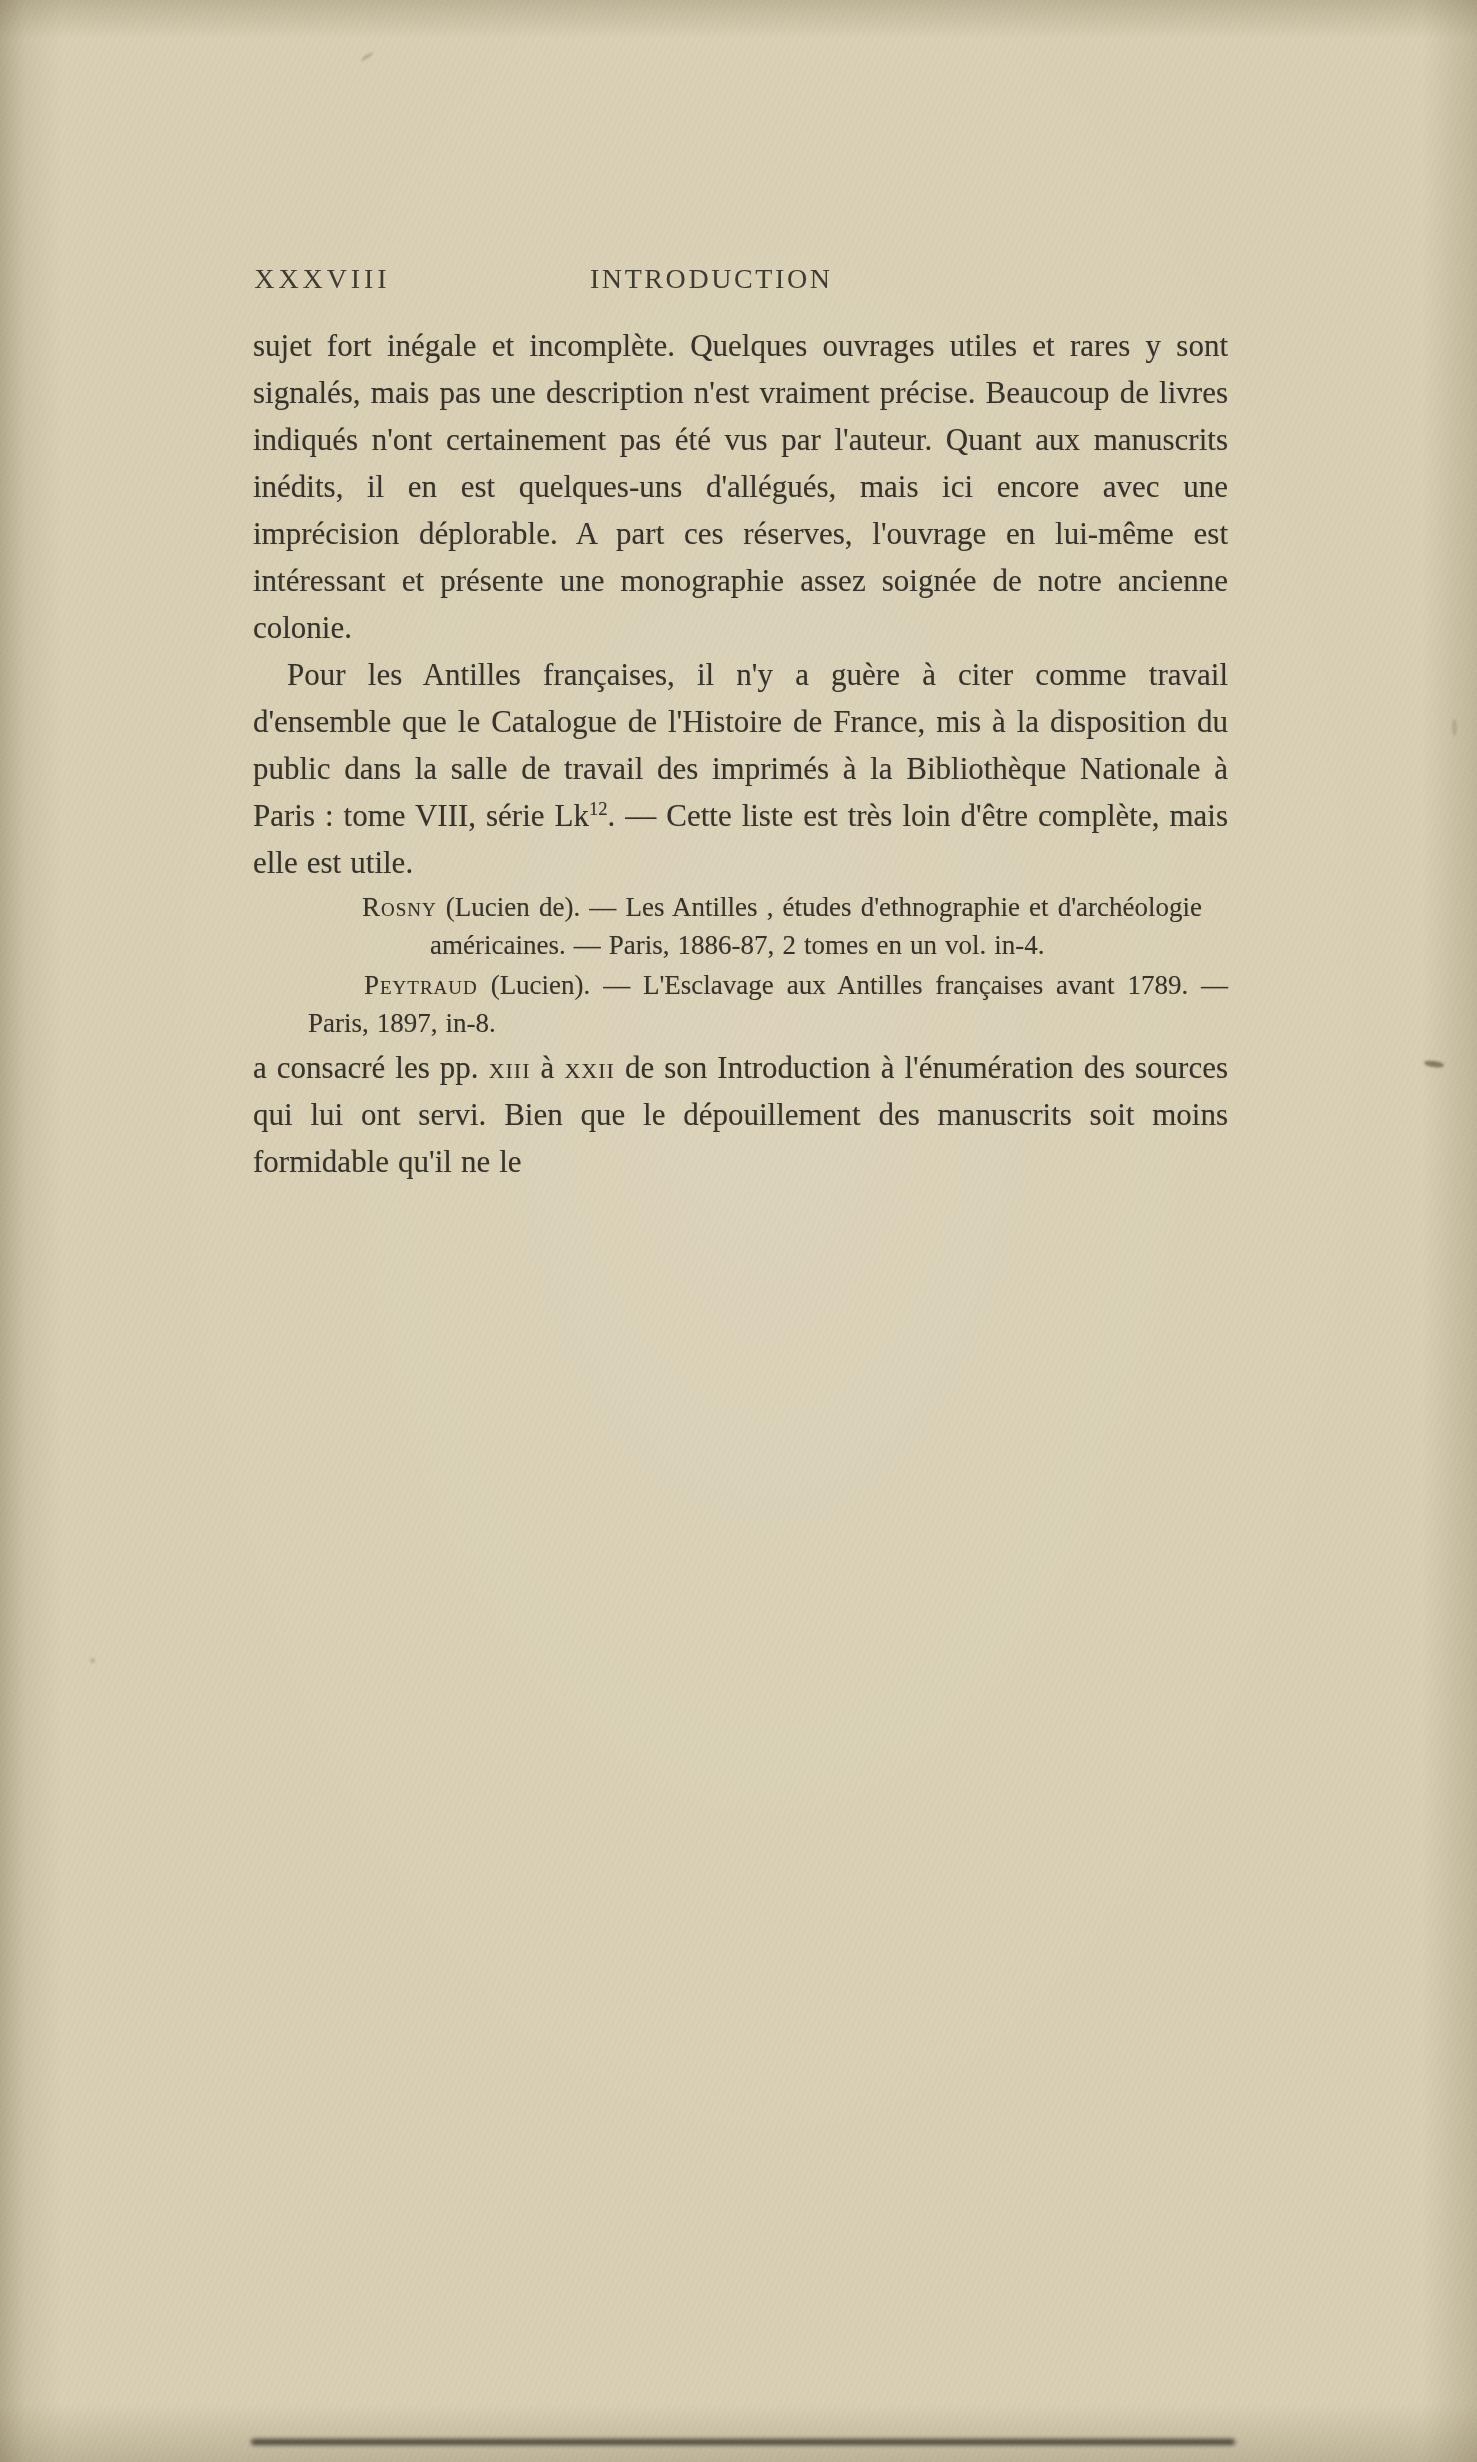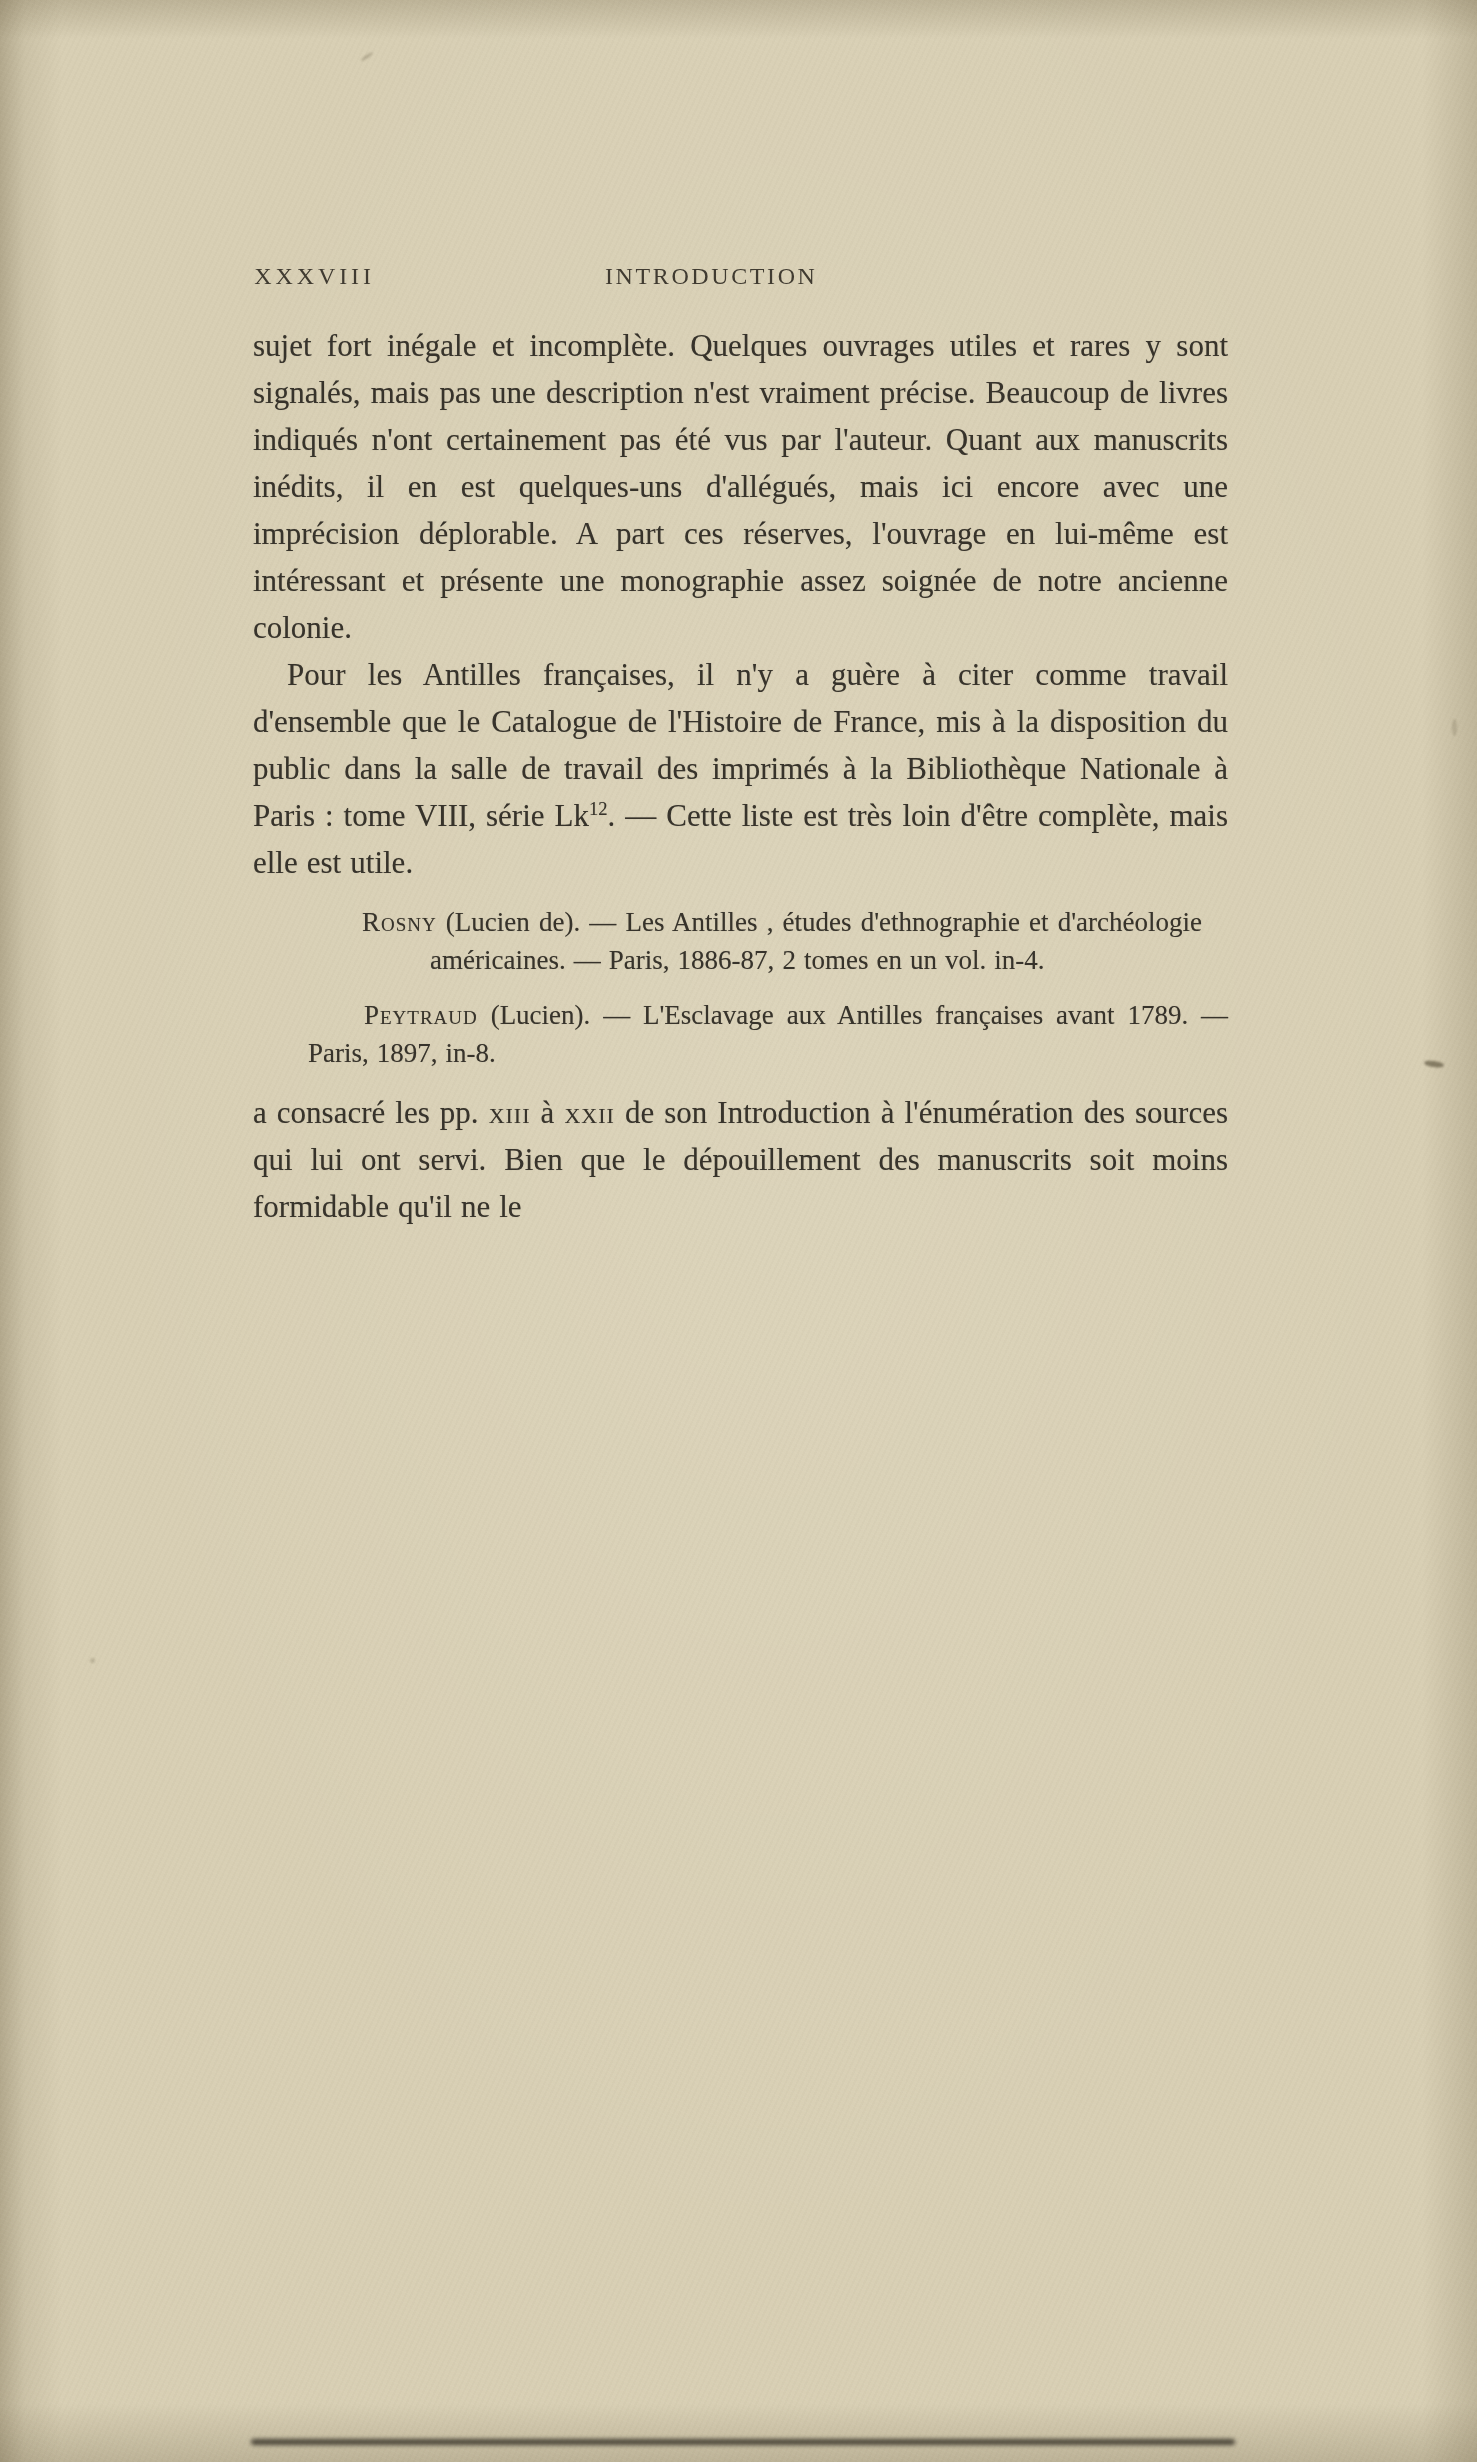--- a/index.html
+++ b/index.html
@@ -40,21 +40,21 @@
   .text-column {
     position: absolute;
     left: 253px;
     top: 258px;
     width: 975px;
   }
   .running-header {
     position: relative;
     height: 40px;
     margin-bottom: 23.5px;
-    font-size: 24px;
+    font-size: 28px;
     color: #403b31;
   }
   .folio {
     position: absolute;
     left: 1.3px;
     top: 5.2px;
     letter-spacing: 3.9px;
   }
   .running-title {
     position: absolute;
@@ -68,21 +68,21 @@
     line-height: 47px;
     text-align: justify;
     word-spacing: 1.3px;
     text-shadow: 0 0 0.7px rgba(55,51,43,0.35);
   }
   p.para { margin: 0; text-indent: 0; }
   p.para.indent { text-indent: 34px; }
   p.bib {
     font-size: 27px;
     line-height: 38px;
-    margin: 17px 0;
+    margin: 2px 0;
   }
   p.bib.hanging { padding-left: 177px; padding-right: 26px; text-indent: -68px; }
   p.bib.indented { padding-left: 55px; text-indent: 56px; }
   .it { }
   .sc { font-variant: small-caps; letter-spacing: 1px; }
   .sup { vertical-align: super; font-size: 0.6em; line-height: 0; }
   .bottom-edge {
     position: absolute;
     left: 251px;
     bottom: 17px;

